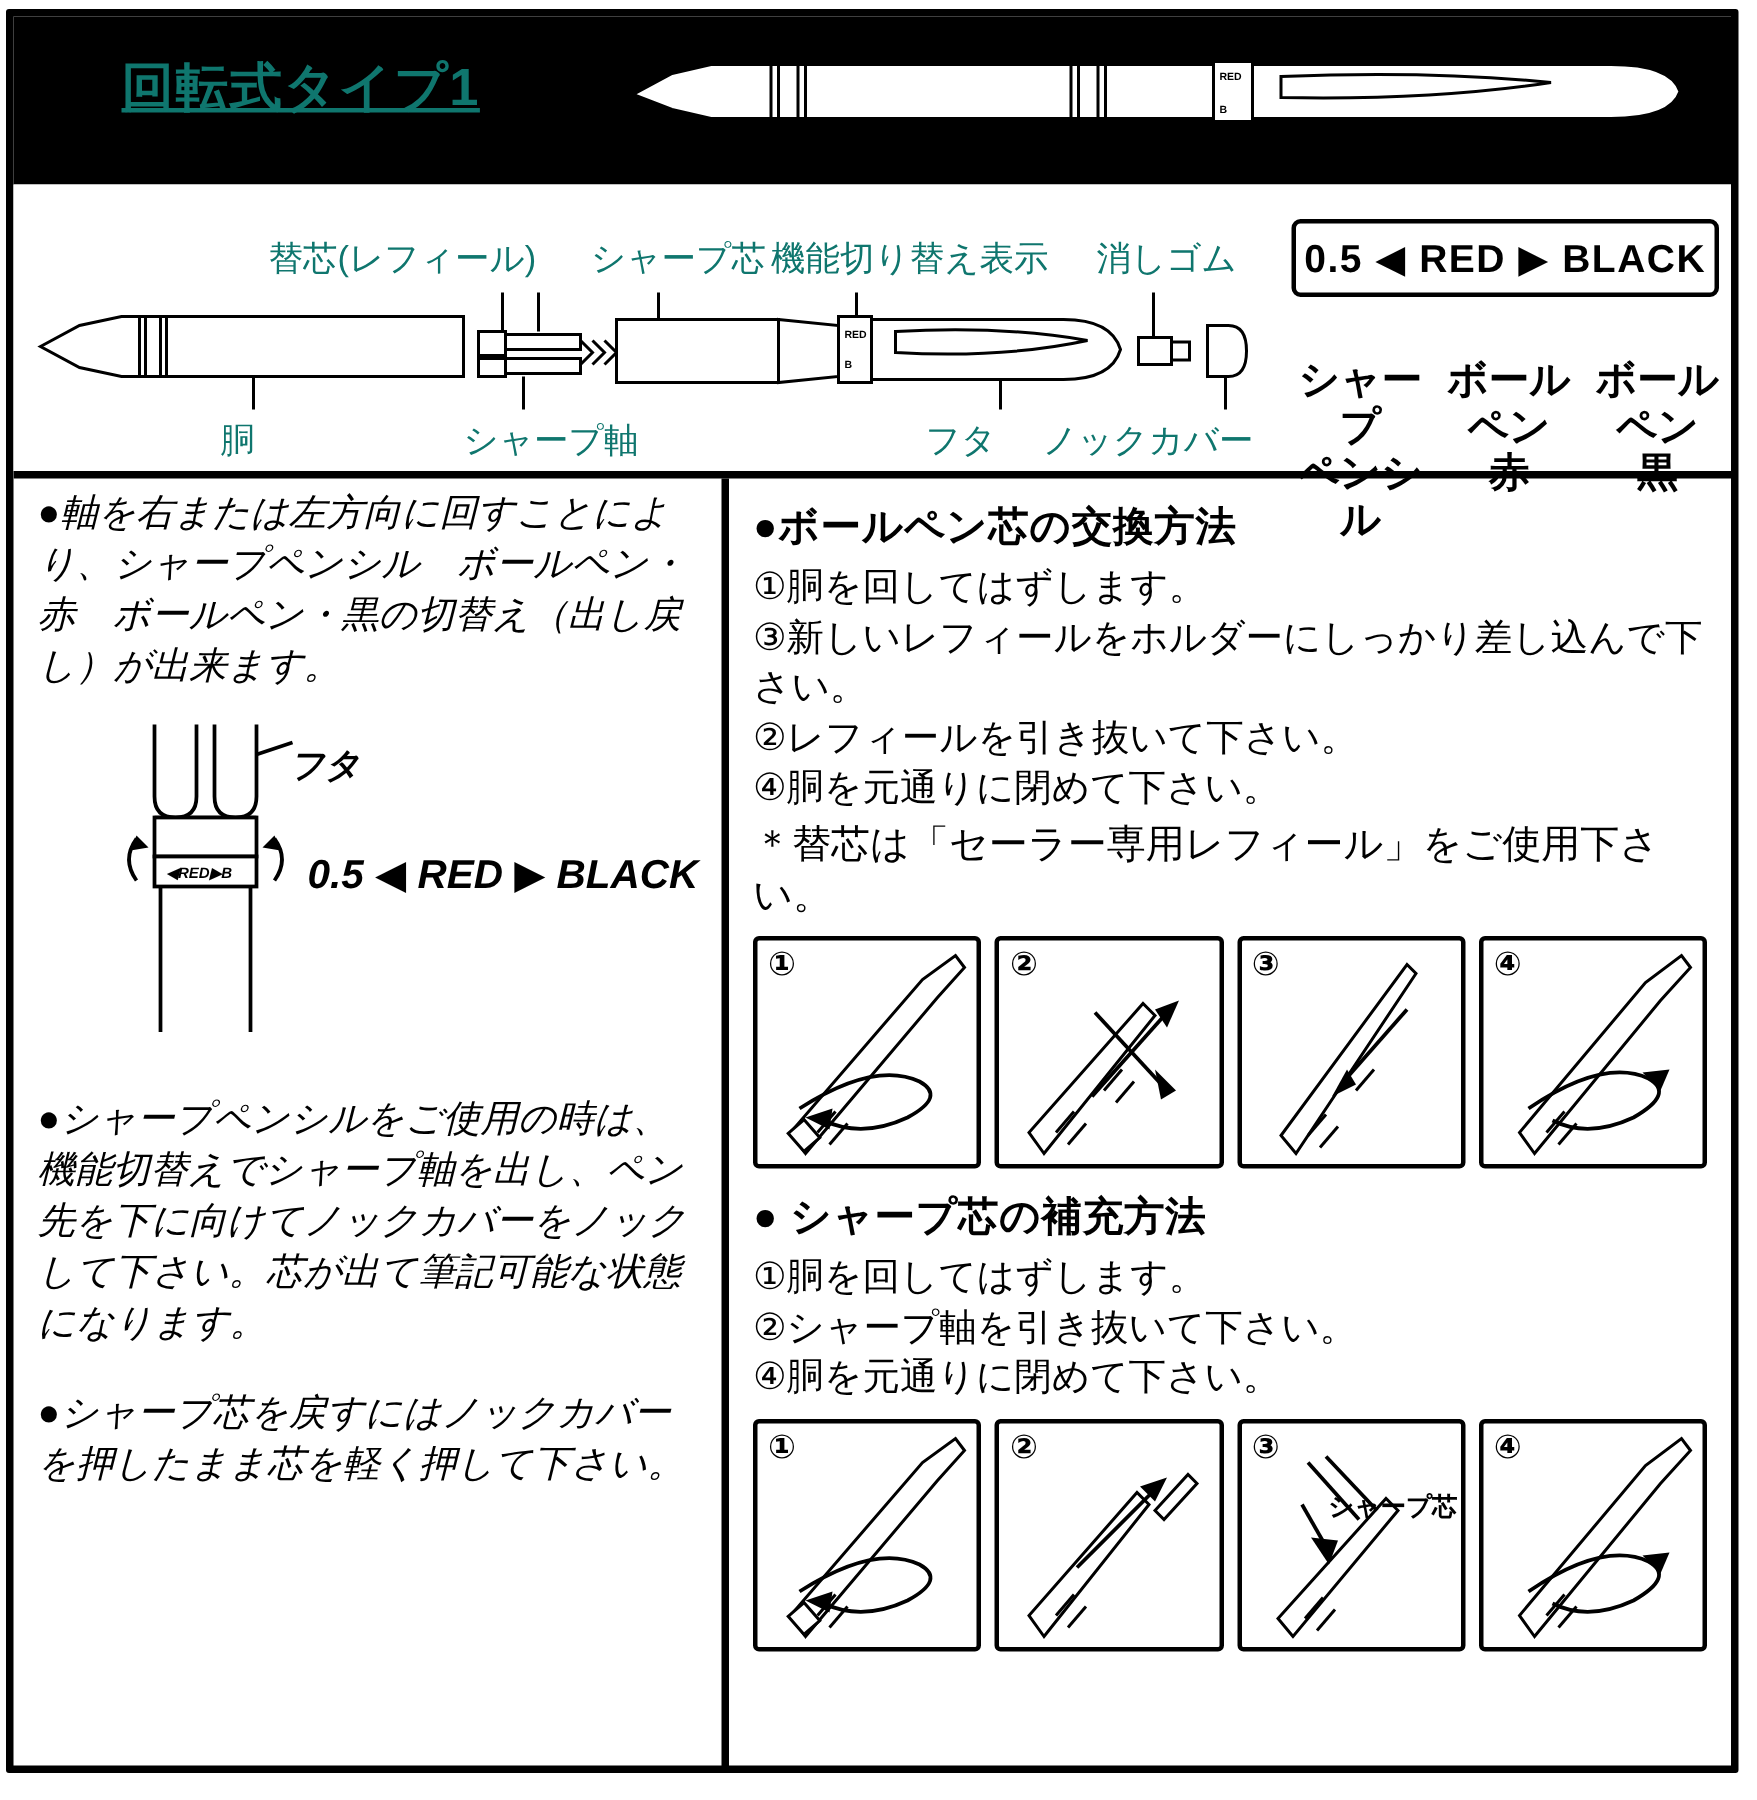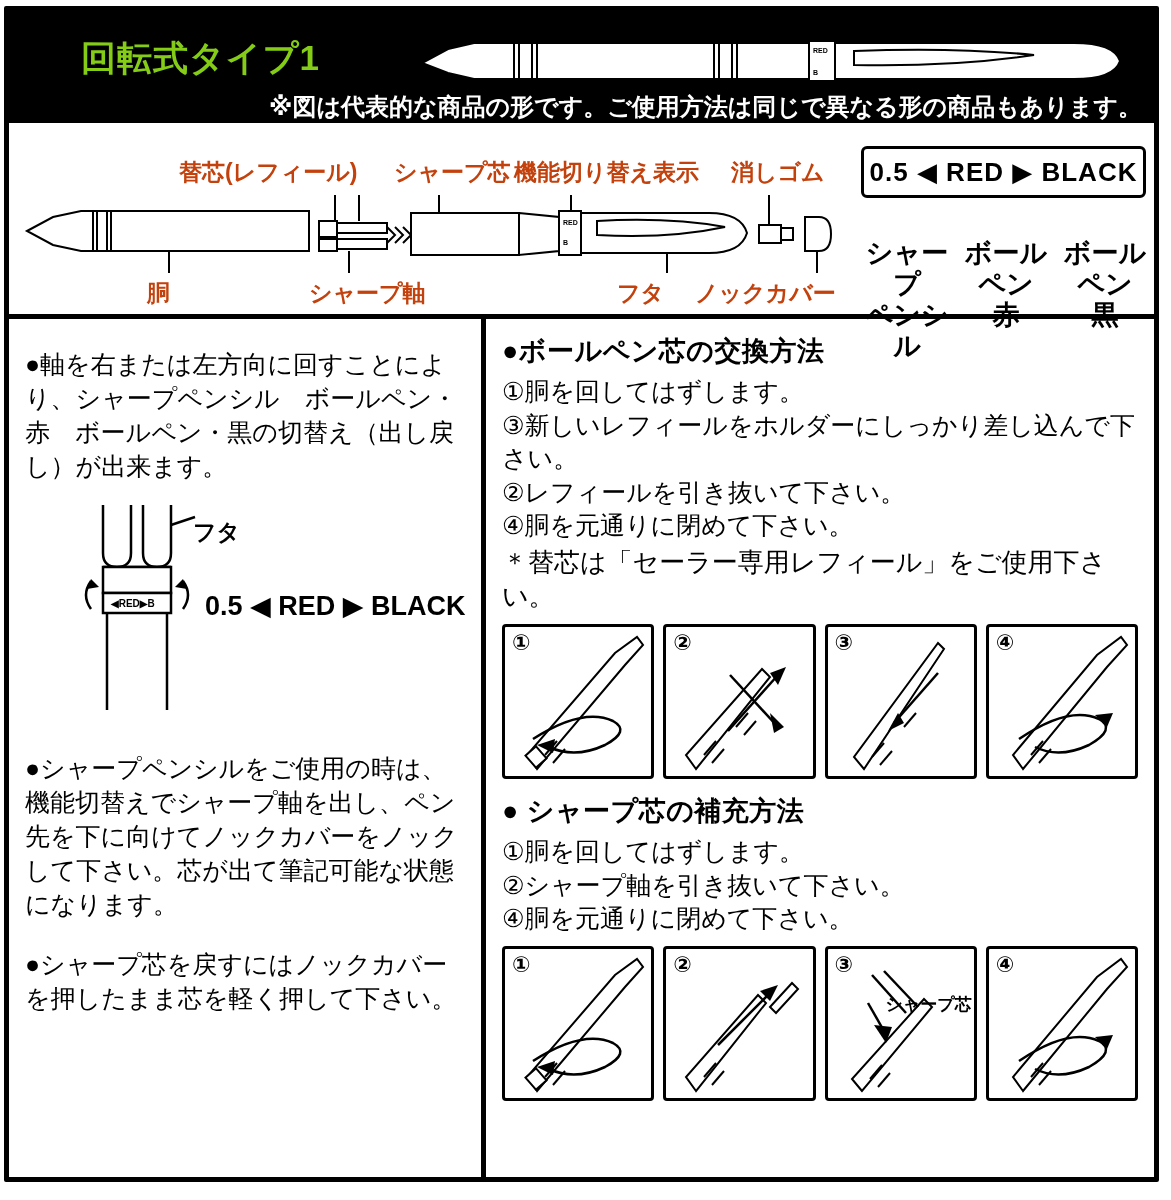--- a/index.html
+++ b/index.html
@@ -42,22 +42,23 @@
     color: #fff;
     box-sizing: border-box;
   }
   .header-title {
     position: absolute;
     left: 72px;
     top: 24px;
     font-size: 35px;
     font-weight: bold;
     letter-spacing: 1px;
-    color: #84cc16;
+    color: #0f766e;
     white-space: nowrap;
+    text-decoration: underline;
   }
   .header-note {
     position: absolute;
     right: 12px;
     top: 80px;
     font-size: 24px;
     font-weight: bold;
     color: #fff;
     white-space: nowrap;
   }
@@ -76,23 +77,23 @@
     top: 123px;
     width: 1145px;
     height: 196px;
     border-bottom: 5px solid #000;
     box-sizing: border-box;
     background: #fff;
   }
   .lbl {
     position: absolute;
     font-size: 22px;
-    font-weight: bold;
+    font-weight: normal;
     white-space: nowrap;
-    color: #c2410c;
+    color: #0f766e;
   }
   .lbl-lg { font-size: 23px; }
 
   .legend-box {
     position: absolute;
     left: 852px;
     top: 23px;
     width: 285px;
     height: 52px;
     border: 3px solid #000;
@@ -124,21 +125,22 @@
 
   
   .col-left {
     position: absolute;
     left: 9px;
     top: 319px;
     width: 477px;
     height: 863px;
     box-sizing: border-box;
     border-right: 5px solid #000;
-    padding: 28px 14px 0 16px;
+    padding: 6px 14px 0 16px;
+    font-style: italic;
   }
   .col-right {
     position: absolute;
     left: 486px;
     top: 319px;
     width: 668px;
     height: 840px;
     box-sizing: border-box;
     padding: 14px 16px 0 16px;
   }
@@ -225,21 +227,20 @@
 </style>
 </head>
 <body>
 
 <div id="page">
 
   <div class="outer-frame"></div>
 
   <div class="header">
     <div class="header-title">回転式タイプ1</div>
-    <div class="header-note">※図は代表的な商品の形です。ご使用方法は同じで異なる形の商品もあります。</div>
 
     <div class="header-pen">
       <svg width="730" height="56" viewBox="0 0 730 56">
         <g fill="#ffffff" stroke="#000000" stroke-width="2">
 
           <path d="M8 30 L34 16 L60 10 L395 10 L395 46 L60 46 L34 40 Z"></path>
           <rect x="100" y="10" width="5" height="36"></rect>
           <rect x="118" y="10" width="5" height="36"></rect>
           <rect x="300" y="10" width="5" height="36"></rect>
           <rect x="318" y="10" width="5" height="36"></rect>

